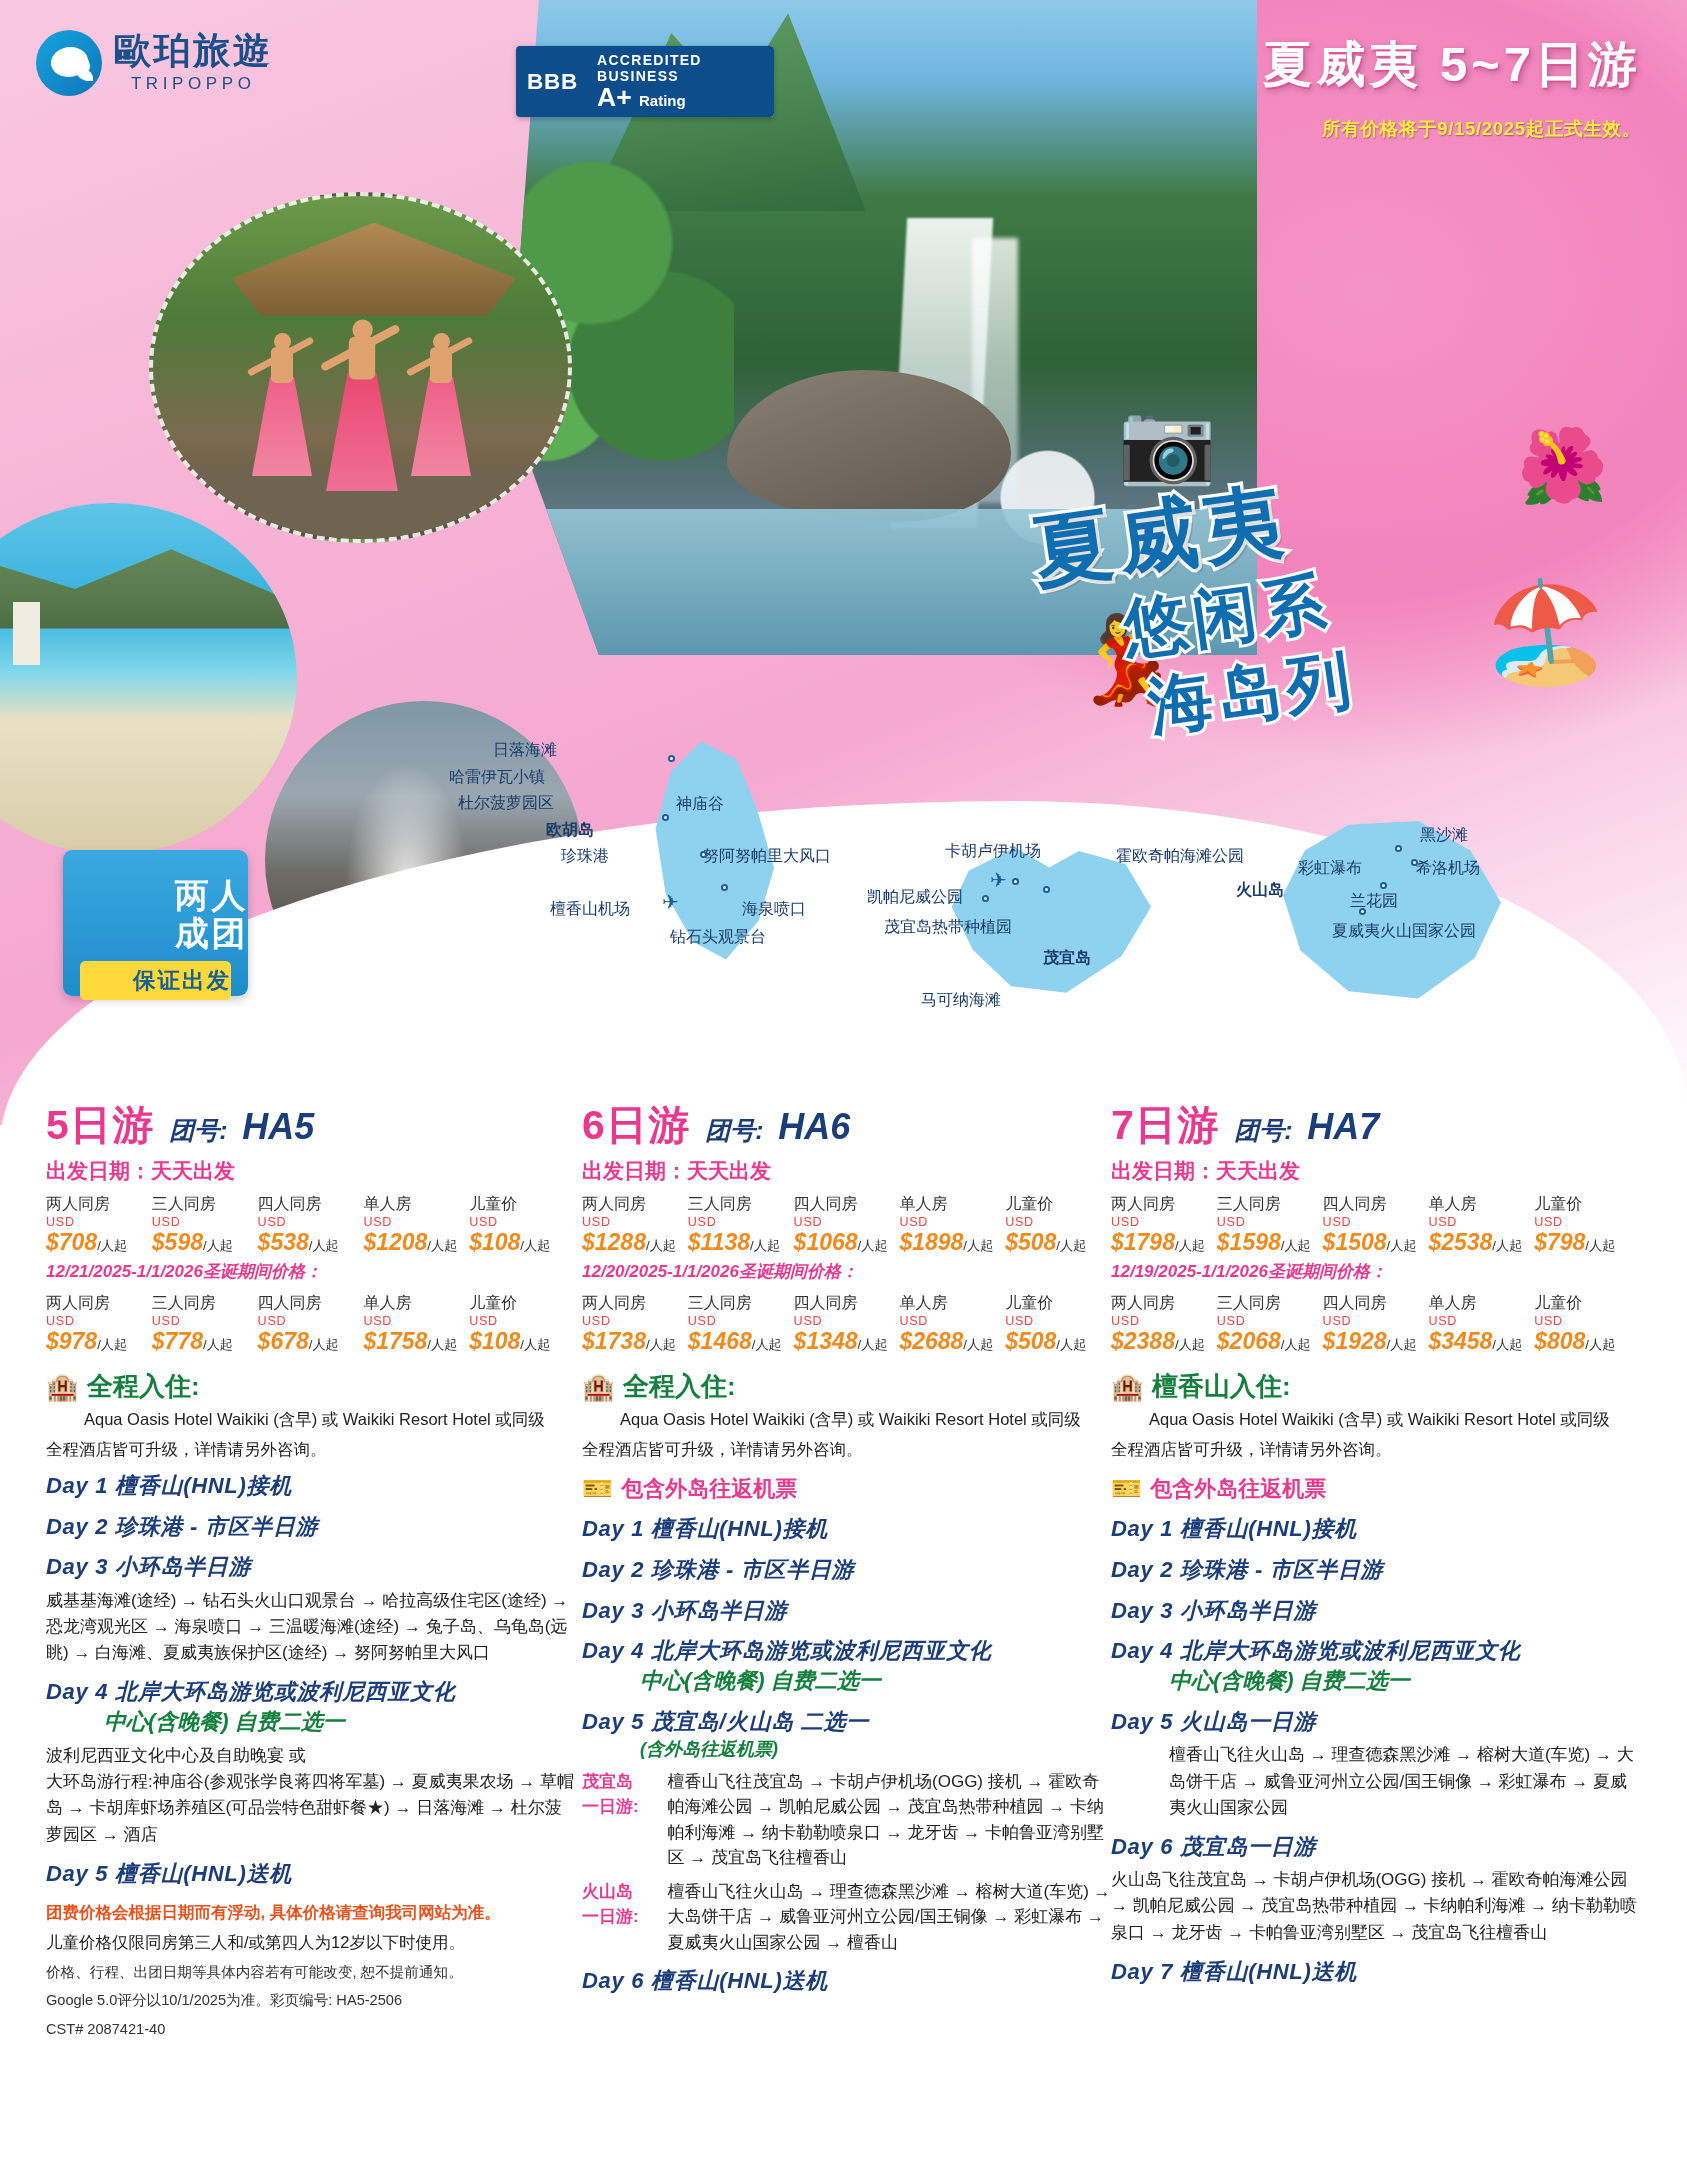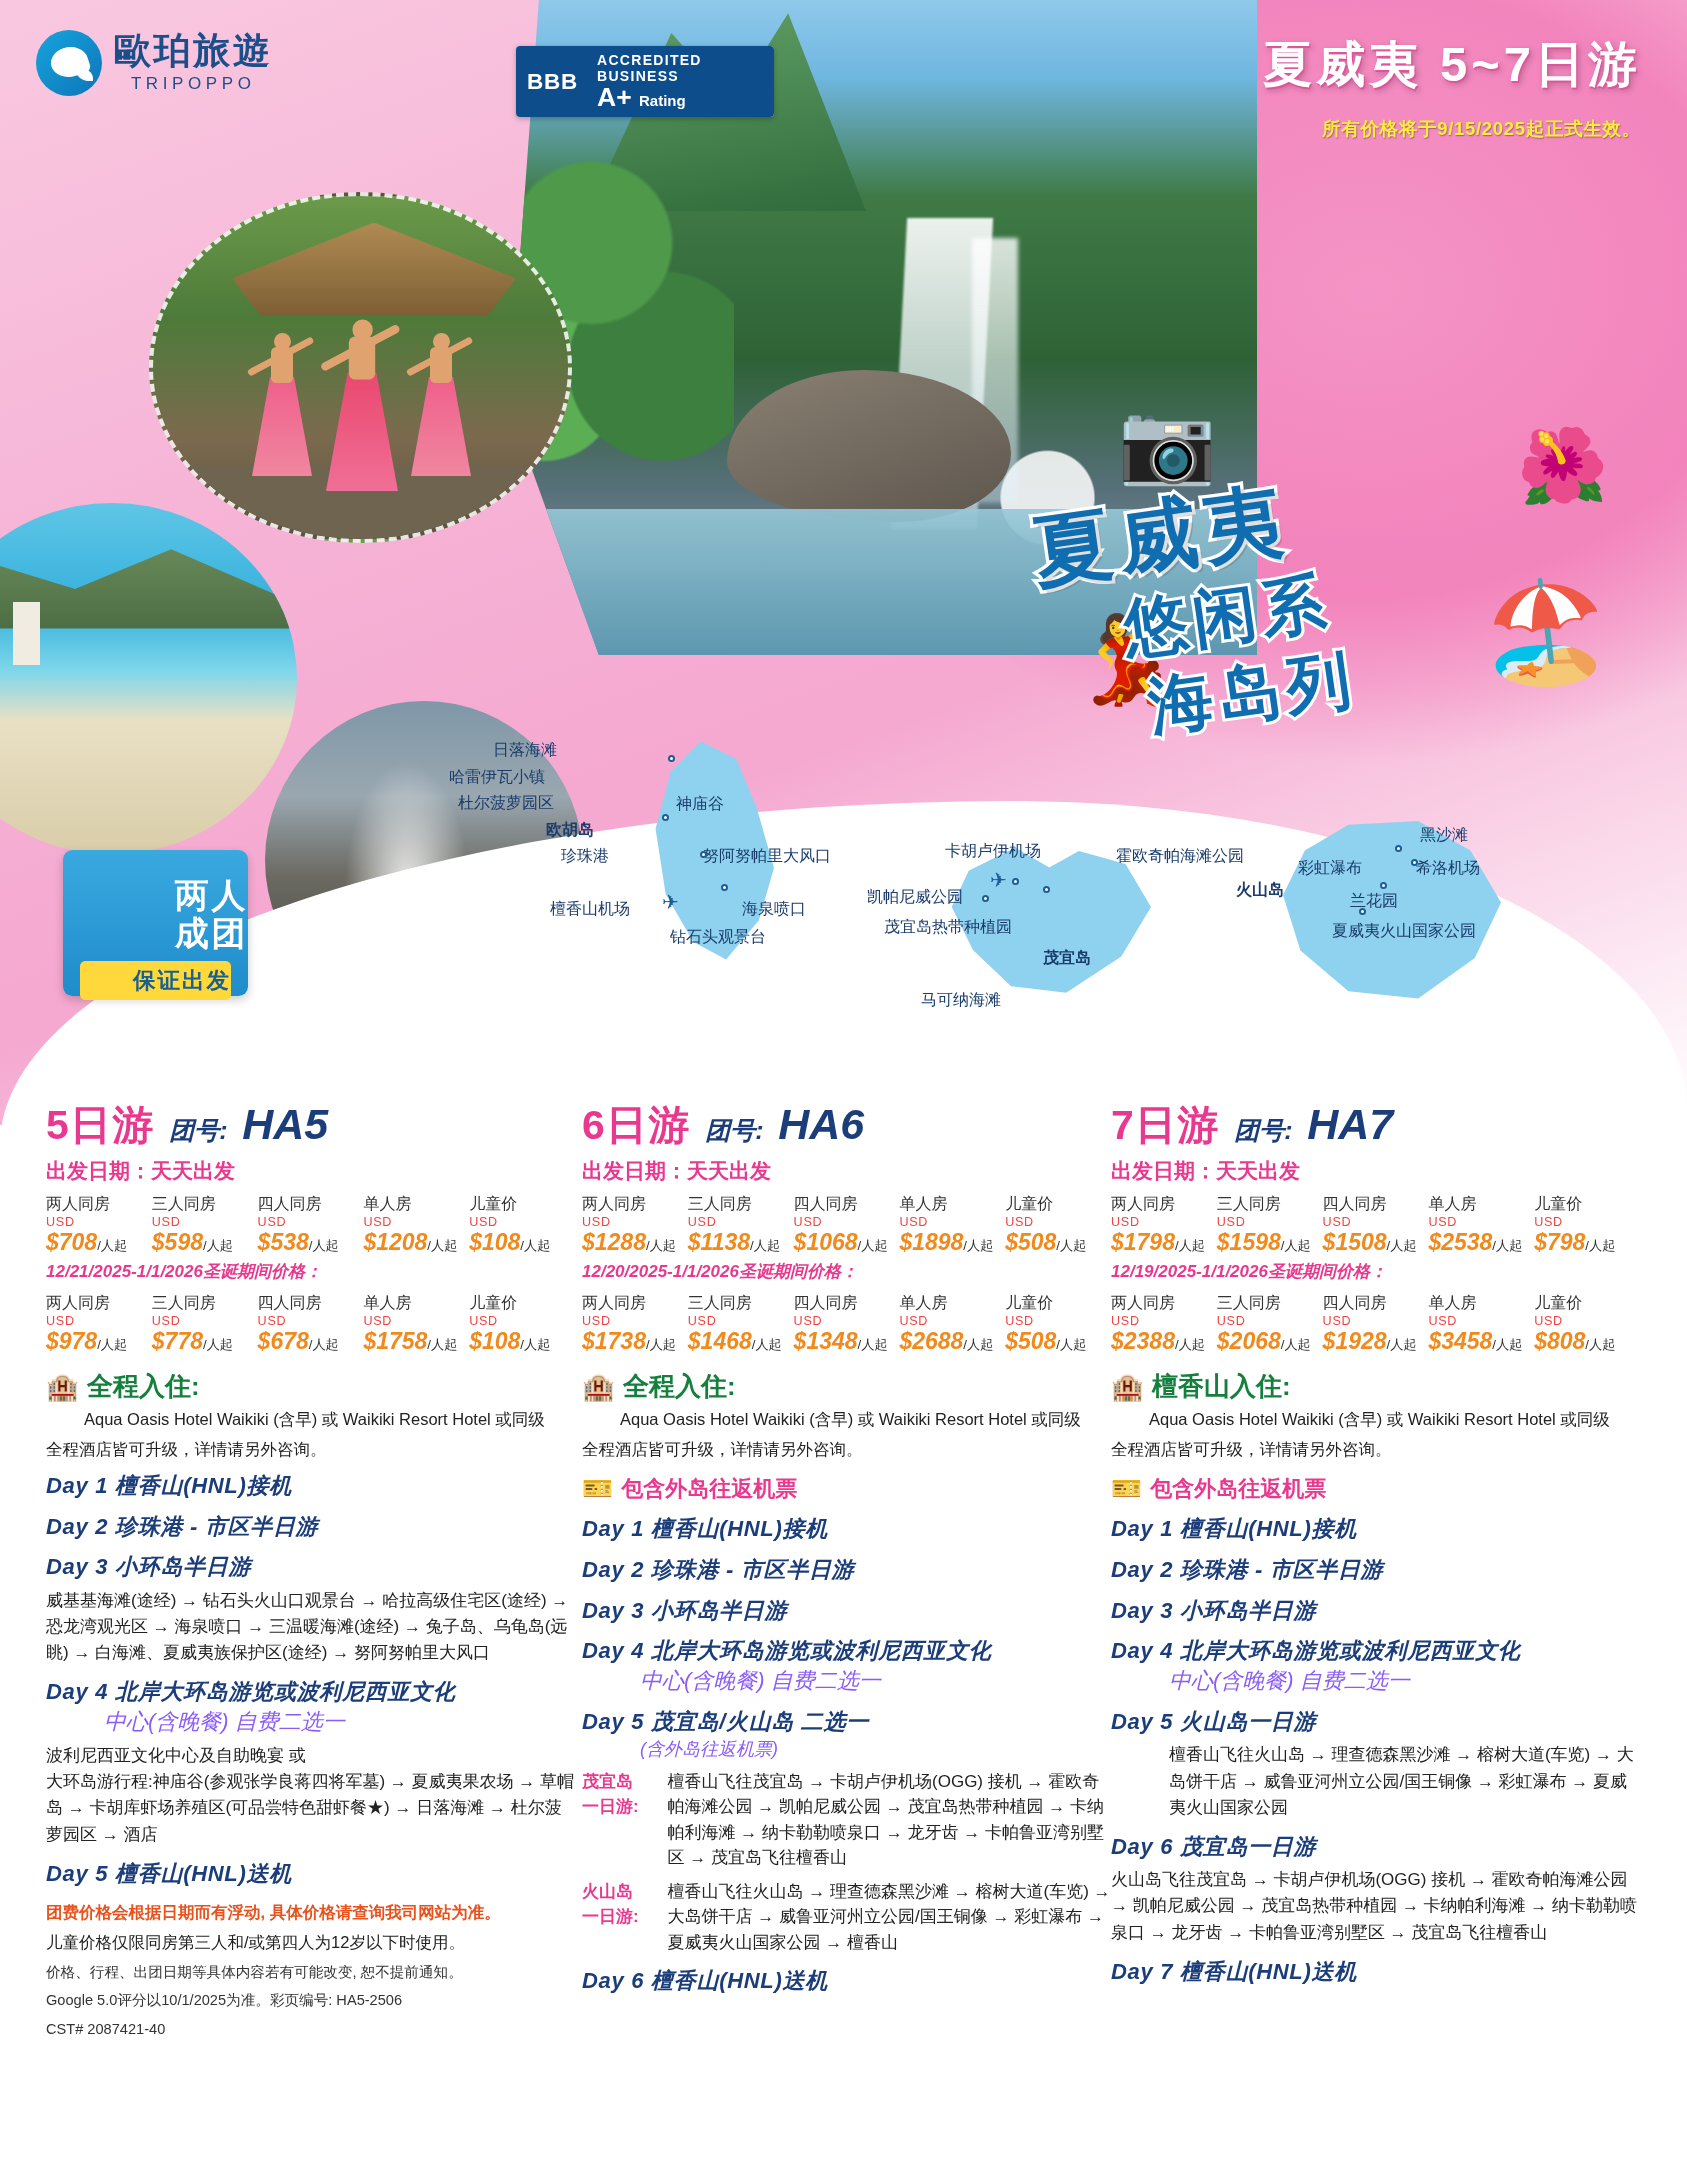--- a/index.html
+++ b/index.html
@@ -220,21 +220,21 @@
   
   .cols{ position:absolute; left:0; top:1098px; width:1687px; height:1085px; }
   .col{ position:absolute; top:0; width:529px; }
   .col1{ left:46px; }
   .col2{ left:582px; }
   .col3{ left:1111px; }
 
   .tour-head{ display:flex; align-items:baseline; gap:14.6px; }
   .tour-days{ font-size:41px; font-weight:bold; color:#e8388f; letter-spacing:1.3px; }
   .tour-code-label{ font-size:25px; font-weight:bold; color:#1b3d7a; font-style:italic;}
-  .tour-code{ font-size:43px; font-weight:bold; color:#1b3d7a; font-style:italic;}
+  .tour-code{ font-size:36px; font-weight:bold; color:#1b3d7a; font-style:italic;}
   .depart{ margin-top:4px; font-size:21px; font-weight:bold; color:#e8388f; }
 
   .price-table{ margin-top:9.3px; display:flex; gap:0; }
   .pcell{ width:106px; }
   .pcell .ptitle{ font-size:16px; color:#333; }
   .pcell .pusd{ font-size:12.6px; color:#ef4444; letter-spacing:0.7px;}
   .pcell .pval{ font-size:23px; font-weight:bold; color:#f08a1d; font-style:italic; }
   .pcell .pval .per{ font-size:13.2px; color:#333; font-style:normal; font-weight:normal;}
   .xmas-note{ margin-top:4px; font-size:17px; font-style:italic; font-weight:bold; color:#e8388f;}
 
@@ -245,21 +245,21 @@
   .hotel-body{ margin-left:38px; margin-top:4px; font-size:16.5px; color:#222; line-height:1.45;}
   .hotel-note{ margin-top:6.6px; font-size:16.5px; color:#222; }
 
   .flight-head{ display:flex; align-items:center; gap:8px; margin-top:13.2px;}
   .flight-icon{ font-size:25px; color:#e8388f;}
   .flight-title{ font-size:22px; font-weight:bold; color:#e8388f;}
 
   .day{ margin-top:10.6px; }
   .day-title{ font-size:22px; font-weight:bold; color:#1b3d7a; font-style:italic; letter-spacing:0.7px;}
   .day-body{ margin-top:5.3px; font-size:17px; color:#222; line-height:1.55; }
-  .day-title2{ font-size:22px; font-weight:normal; color:#8b5cf6; font-style:italic; margin-left:58px;}
+  .day-title2{ font-size:22px; font-weight:bold; color:#15803d; font-style:italic; margin-left:58px;}
 
   .sub-row{ display:flex; margin-top:8px; gap:6.6px;}
   .sub-label{ width:79px; font-size:17px; color:#e8388f; font-weight:bold; line-height:1.5;}
   .sub-text{ flex:1; font-size:17px; color:#222; line-height:1.5;}
 
   .warn{ margin-top:13.2px; font-size:16.5px; font-weight:bold; color:#e8521d; }
   .fine{ margin-top:6.6px; font-size:16.5px; color:#222; line-height:1.5;}
   .fine-sm{ margin-top:6.6px; font-size:14.6px; color:#333; line-height:1.5;}
 </style>
 </head>

